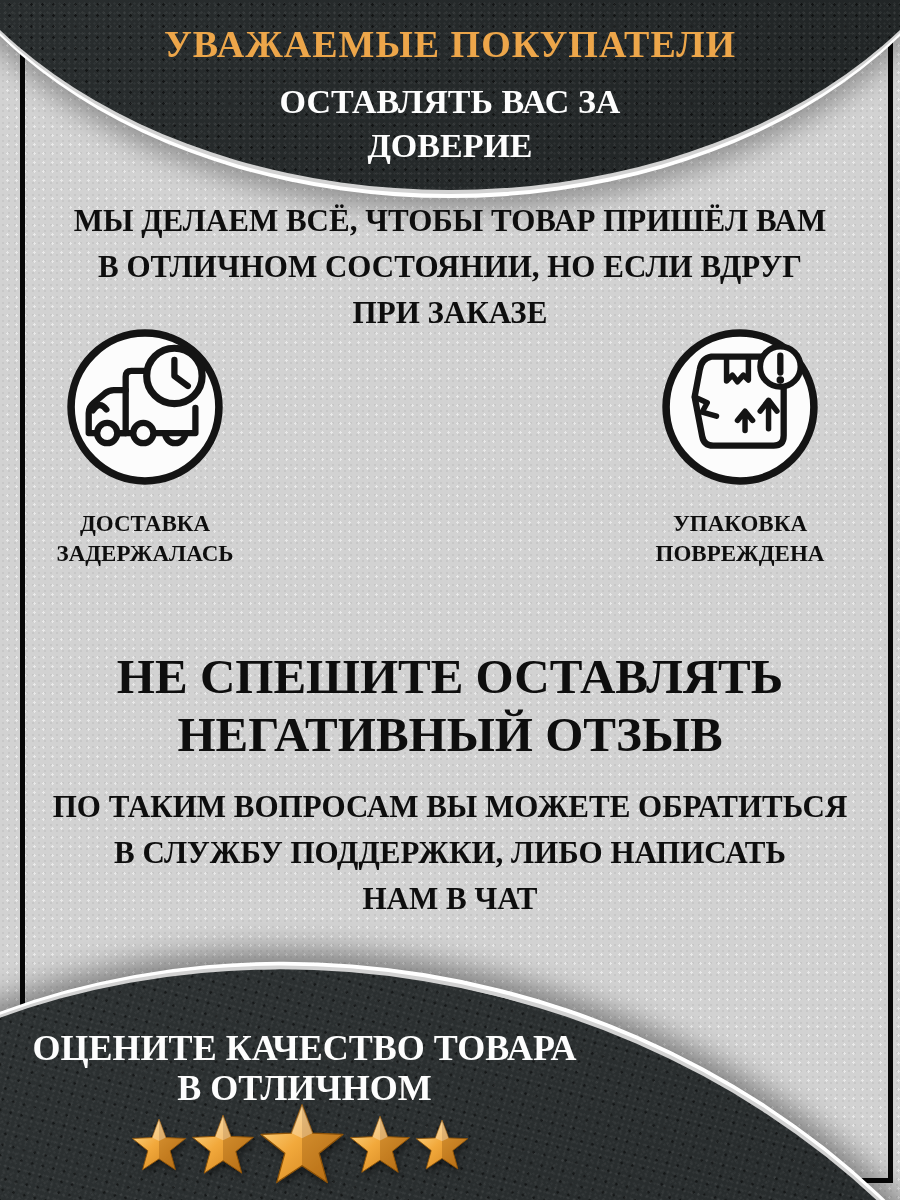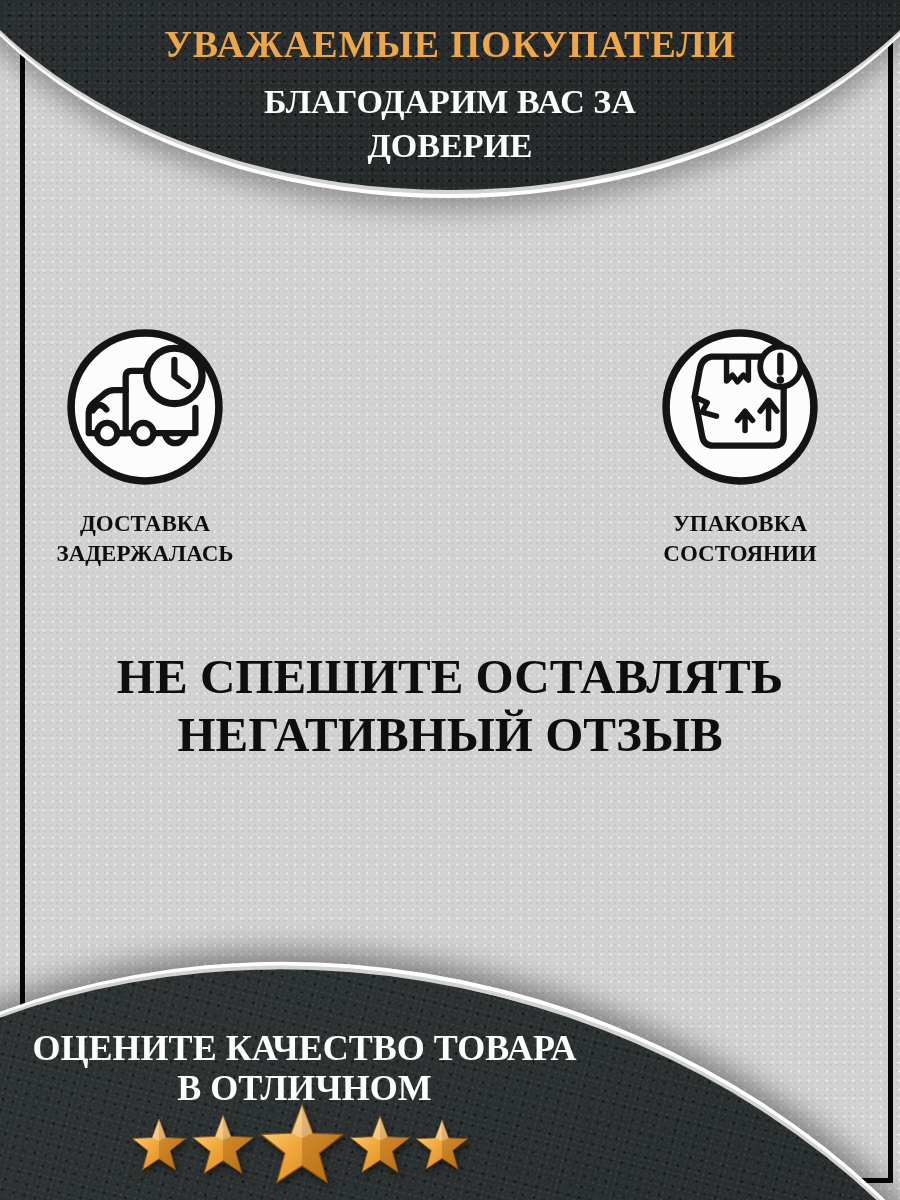--- a/index.html
+++ b/index.html
@@ -49,23 +49,26 @@
 <body>
 
 <div class="page">
 
   <div class="frame"></div>
 
   <div class="ellipse-top dark"></div>
   <div class="ellipse-bottom dark"></div>
 
   <div class="txt title">УВАЖАЕМЫЕ ПОКУПАТЕЛИ</div>
-  <div class="txt subtitle">БЛАГОДАРИМ ВАС ЗА
+  <div class="txt subtitle">ОСТАВЛЯТЬ ВАС ЗА
 ДОВЕРИЕ</div>
 
+  <div class="txt intro">МЫ ДЕЛАЕМ ВСЁ, ЧТОБЫ ТОВАР ПРИШЁЛ ВАМ
+В ОТЛИЧНОМ СОСТОЯНИИ, НО ЕСЛИ ВДРУГ
+ПРИ ЗАКАЗЕ</div>
 
   <svg width="0" height="0" style="position:absolute" aria-hidden="true">
     <defs>
       <linearGradient id="starGrad" x1="0" y1="0" x2="1" y2="1">
         <stop offset="0" stop-color="#ffe09a"></stop>
         <stop offset="0.45" stop-color="#f2a93c"></stop>
         <stop offset="1" stop-color="#c97a15"></stop>
       </linearGradient>
       <symbol id="star-sym" viewBox="0 0 100 100">
         <polygon points="50,2 62.3,35 97.6,36.5 70,58.5 79.4,92.5 50,73 20.6,92.5 30,58.5 2.4,36.5 37.7,35" fill="url(#starGrad)" stroke="#8f5408" stroke-width="1.5" stroke-linejoin="round"></polygon>
@@ -105,27 +108,30 @@
           <path d="M46,88 l15,7 l-6,11 l17,5" stroke-width="6.5"></path>
           <path d="M84,41 V69 L91,62 L97,70 L104,62 L110,68 V41" stroke-width="6.5"></path>
           <path d="M106,128 V108 M97,116 L106,105 L115,116" stroke-width="6.5"></path>
           <path d="M134,126 V94 M124,105 L134,92 L144,105" stroke-width="6.5"></path>
           <circle cx="148" cy="52" r="24" fill="#fcfcfc" stroke-width="7"></circle>
           <path d="M148,39 V59" stroke-width="7.5"></path>
         </g>
         <circle cx="148" cy="68" r="4.5" fill="#141414"></circle>
       </svg>
       <div class="cap">УПАКОВКА
-СОСТОЯНИИ</div>
+ПОВРЕЖДЕНА</div>
     </div>
 
   </div>
 
   <div class="txt warning">НЕ СПЕШИТЕ ОСТАВЛЯТЬ
 НЕГАТИВНЫЙ ОТЗЫВ</div>
+  <div class="txt support">ПО ТАКИМ ВОПРОСАМ ВЫ МОЖЕТЕ ОБРАТИТЬСЯ
+В СЛУЖБУ ПОДДЕРЖКИ, ЛИБО НАПИСАТЬ
+НАМ В ЧАТ</div>
 
   <div class="txt footer-text">ОЦЕНИТЕ КАЧЕСТВО ТОВАРА
 В ОТЛИЧНОМ</div>
   <div class="stars" id="stars-row">
       <svg width="56" height="56" viewBox="0 0 100 100">
         <use href="#star-sym"></use>
       </svg>
       <svg width="64" height="64" viewBox="0 0 100 100">
         <use href="#star-sym"></use>
       </svg>

